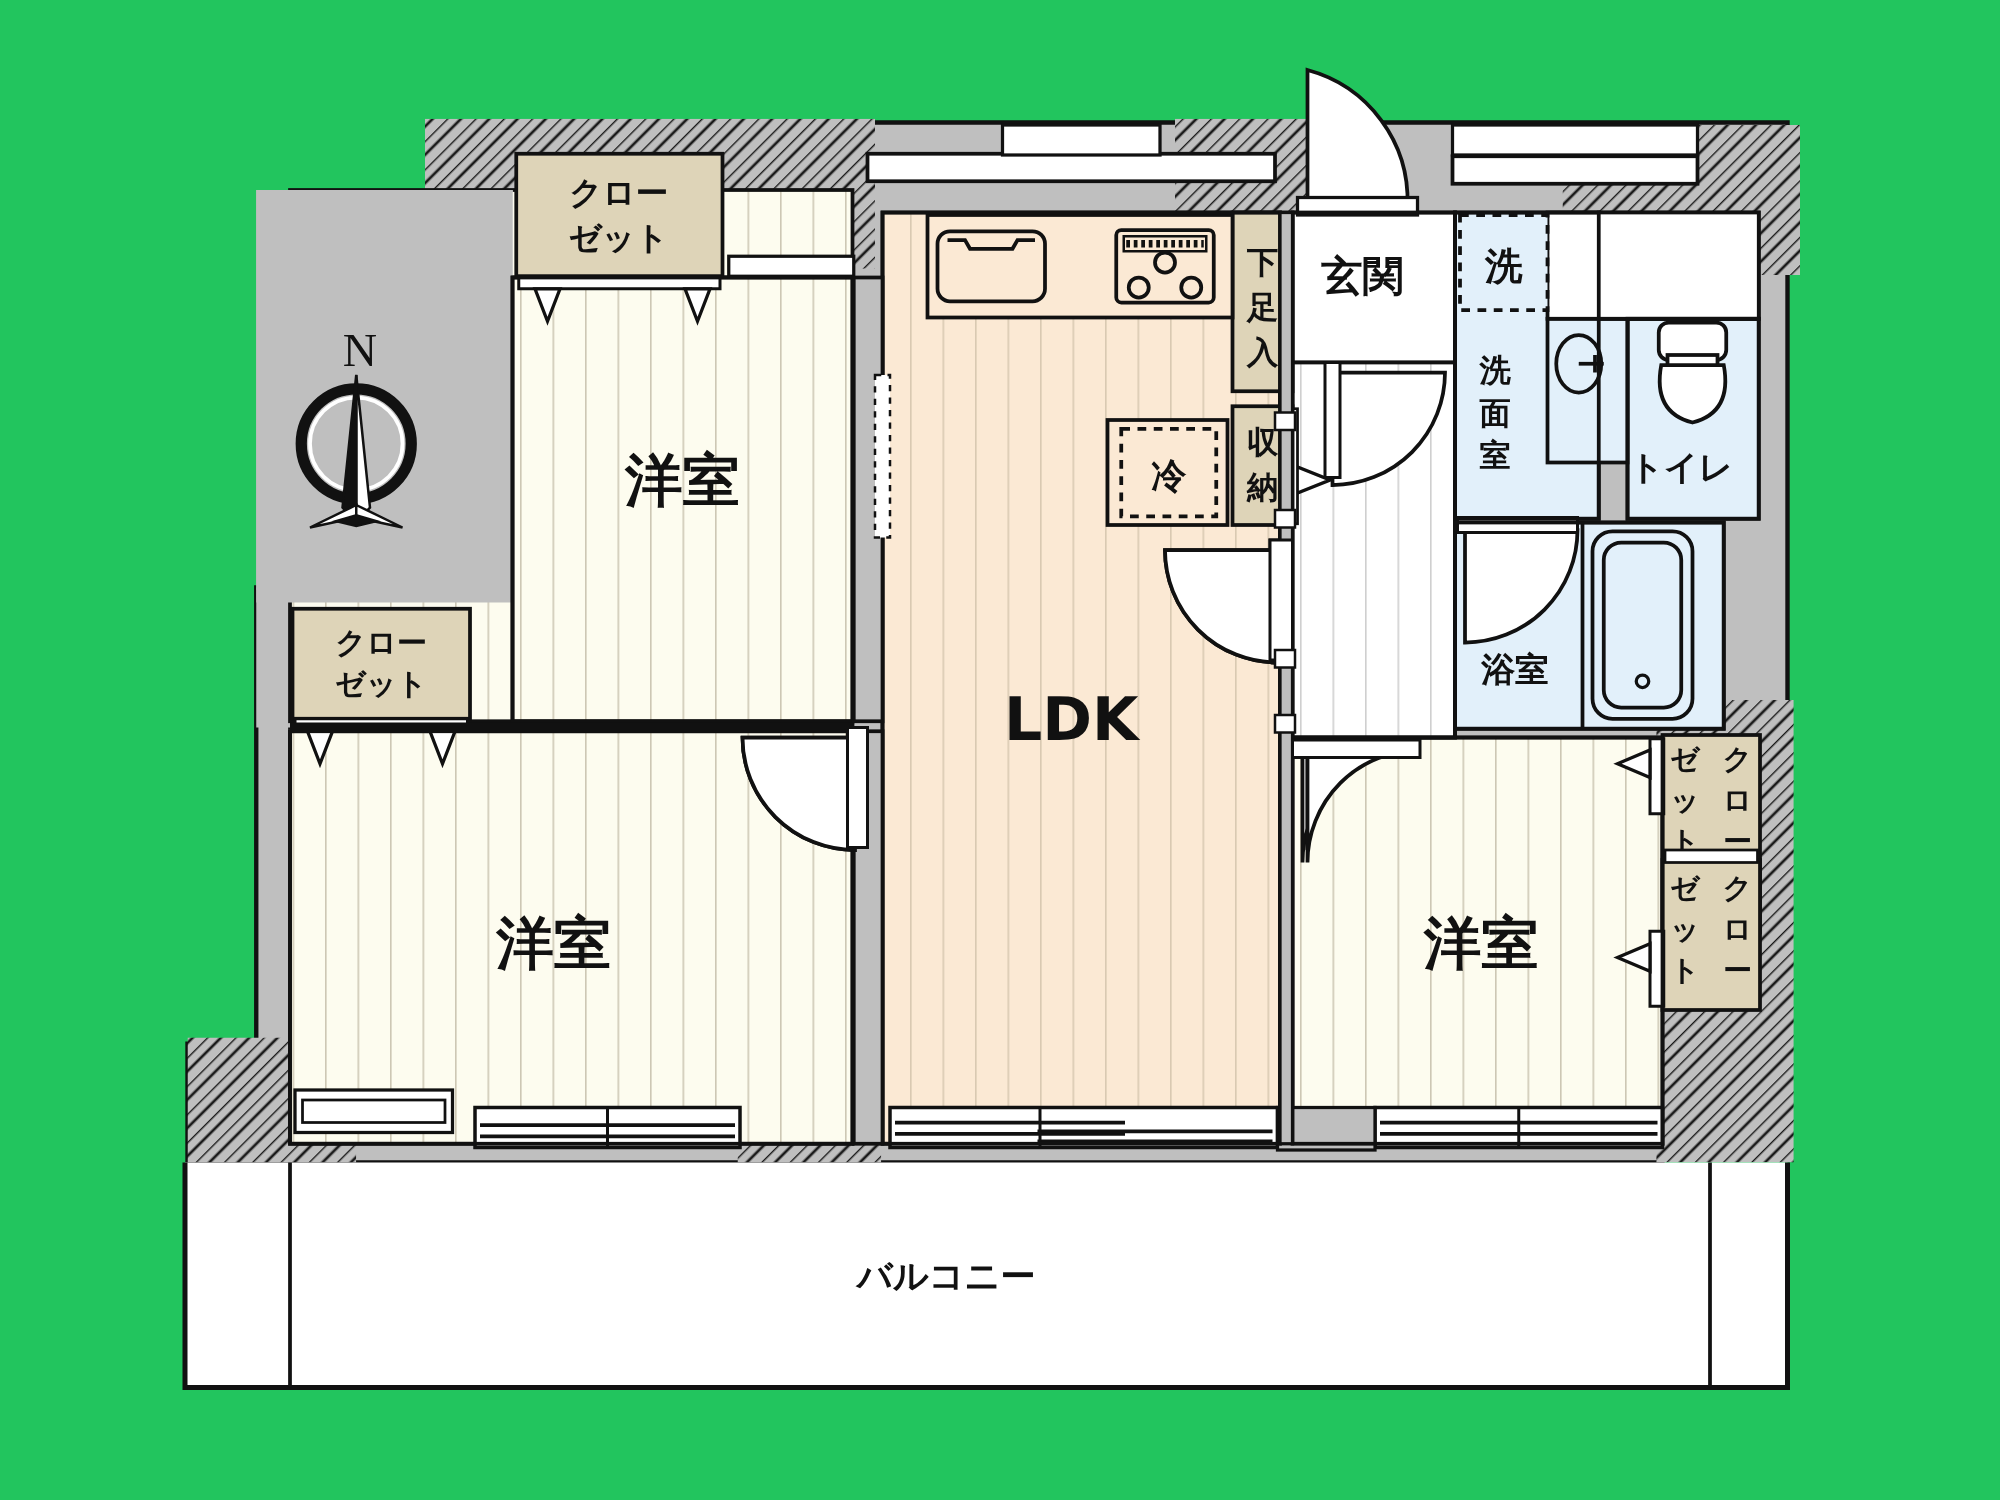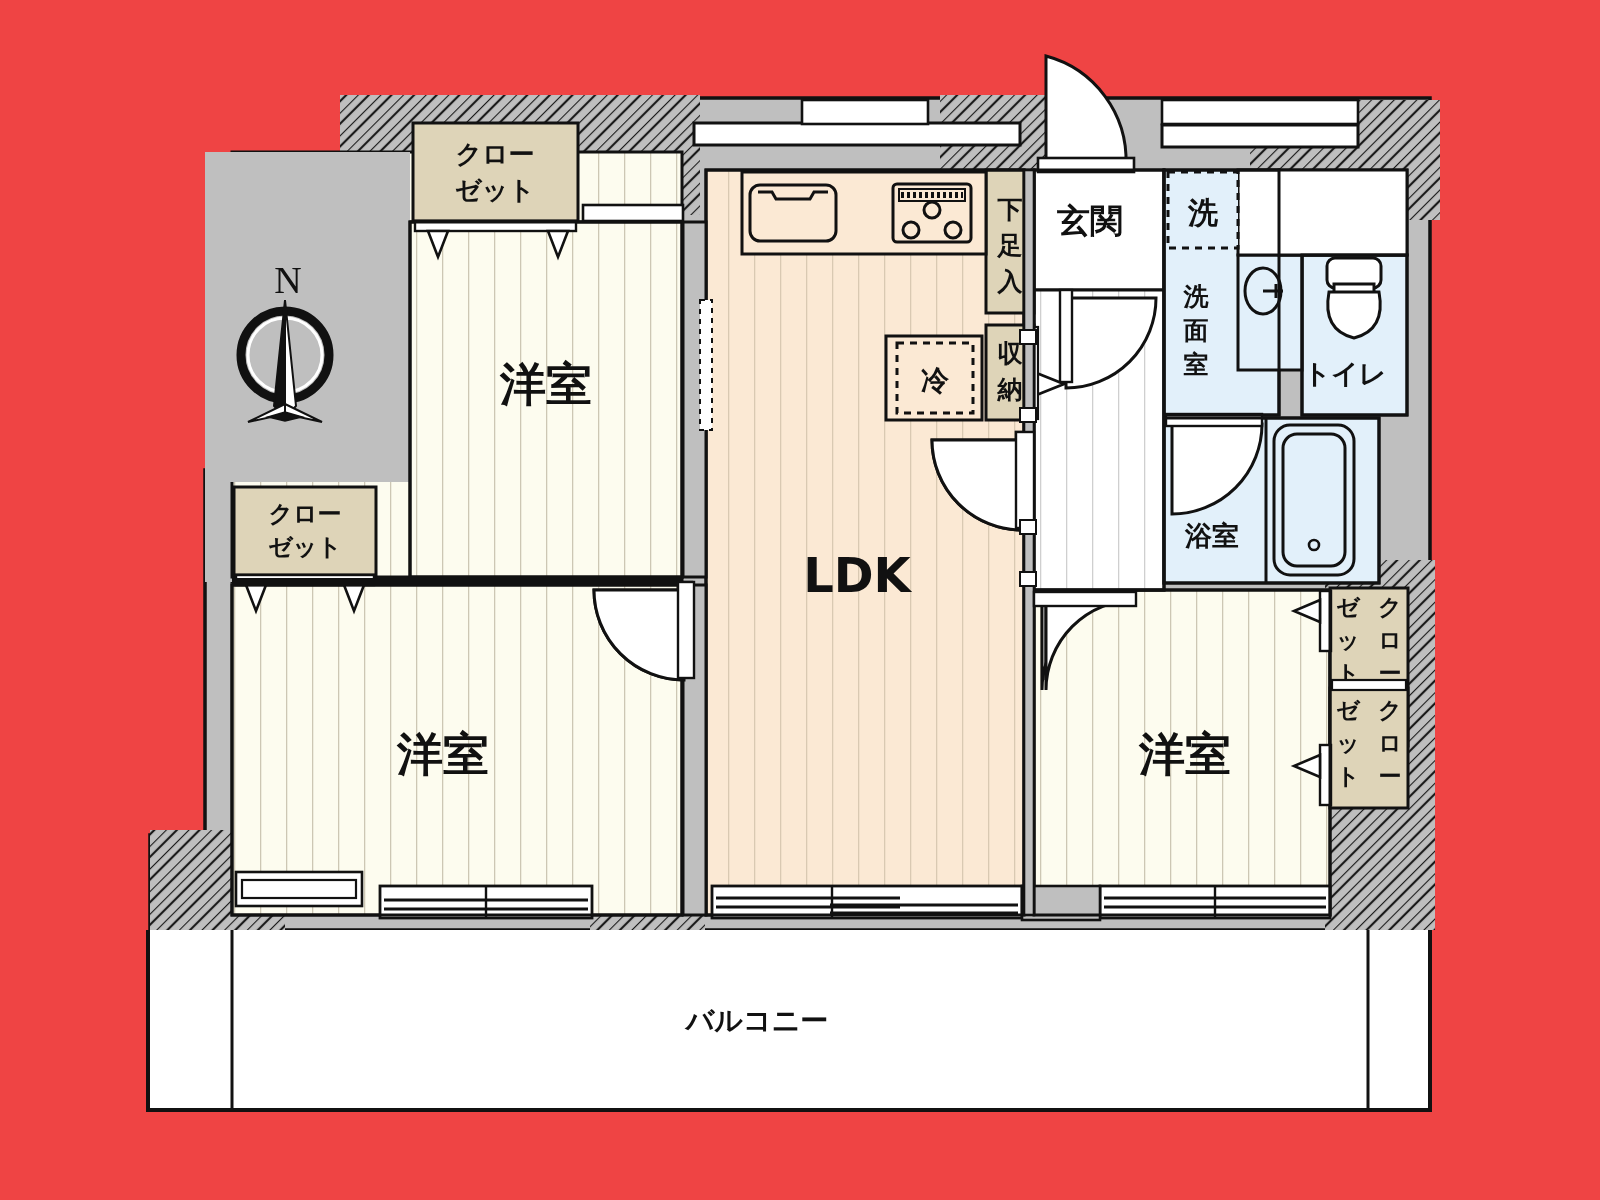--- a/index.html
+++ b/index.html
@@ -1,17 +1,17 @@
 <!DOCTYPE html>
 <html><head>
 <meta charset="utf-8">
 <style>
   html,body{margin:0;padding:0;background:#ffffff;}
   body{width:1600px;height:1200px;font-family:"Liberation Sans","DejaVu Sans",sans-serif;}
-  #stage{position:relative;width:1600px;height:1200px;overflow:hidden;background:#ef4444;}
+  #stage{position:relative;width:1600px;height:1200px;overflow:hidden;background:#22c55e;}
   svg{display:block;}
   .lbl{font-family:"DejaVu Sans","Liberation Sans",sans-serif;font-weight:700;fill:#111;}
 </style>
 </head>
 <body>
 
 <div id="stage">
 <svg width="1600" height="1200" viewBox="0 0 1600 1200" xmlns="http://www.w3.org/2000/svg">
   <defs>
     <pattern id="woodV" width="26" height="10" patternUnits="userSpaceOnUse">

